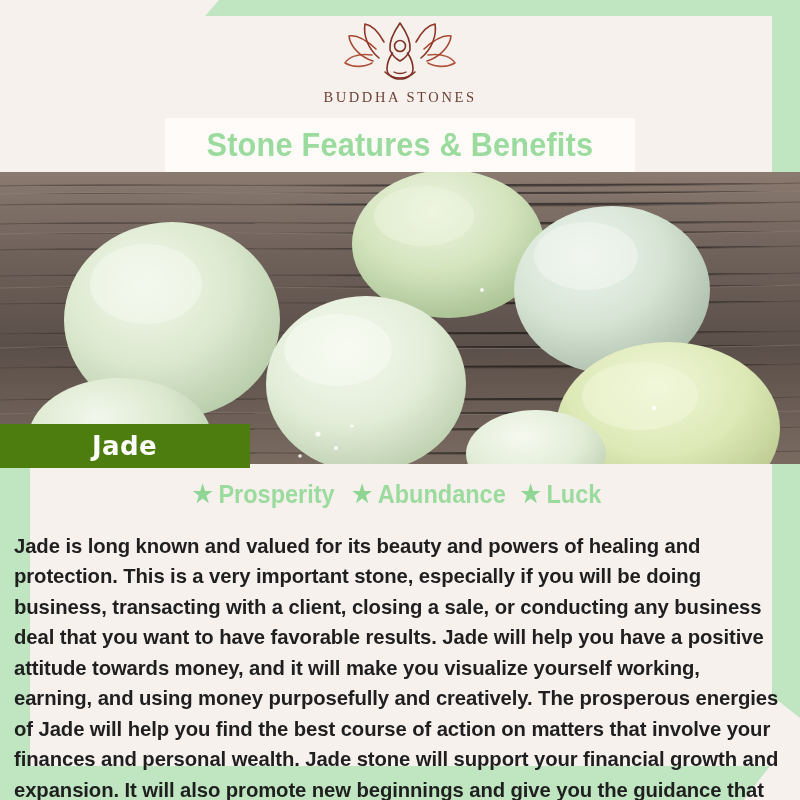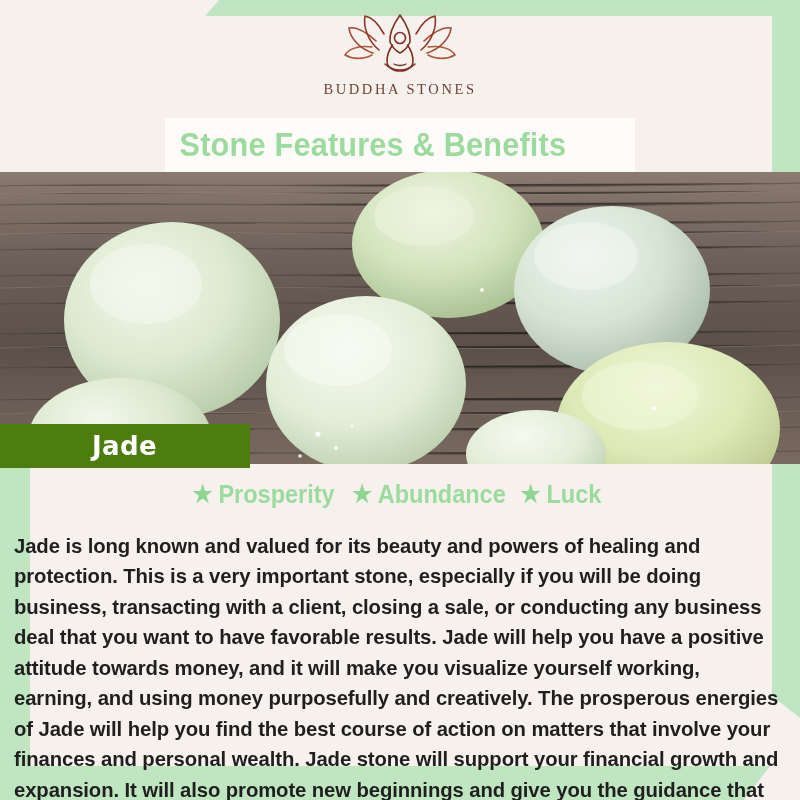--- a/index.html
+++ b/index.html
@@ -65,21 +65,21 @@
   .header {
     position: absolute;
     left: 0;
     top: 0;
     width: 800px;
     height: 118px;
     display: flex;
     flex-direction: column;
     align-items: center;
     justify-content: flex-start;
-    padding-top: 12px;
+    padding-top: 20px;
     box-sizing: border-box;
     z-index: 5;
   }
   .logo-mark {
     width: 118px;
     height: 62px;
     display: block;
   }
   .brand-name {
     margin-top: 7px;
@@ -94,21 +94,21 @@
   
   .title-banner {
     position: absolute;
     left: 165px;
     top: 118px;
     width: 470px;
     height: 54px;
     background: rgba(255, 253, 250, 0.86);
     display: flex;
     align-items: center;
-    justify-content: flex-start;
+    justify-content: center;
     z-index: 6;
   }
   .title-text {
     font-family: "Liberation Sans Narrow", "Liberation Sans", sans-serif;
     font-size: 33px;
     font-weight: bold;
     color: #9bdb9e;
     letter-spacing: 0.2px;
     transform: scaleX(0.93);
     white-space: nowrap;

